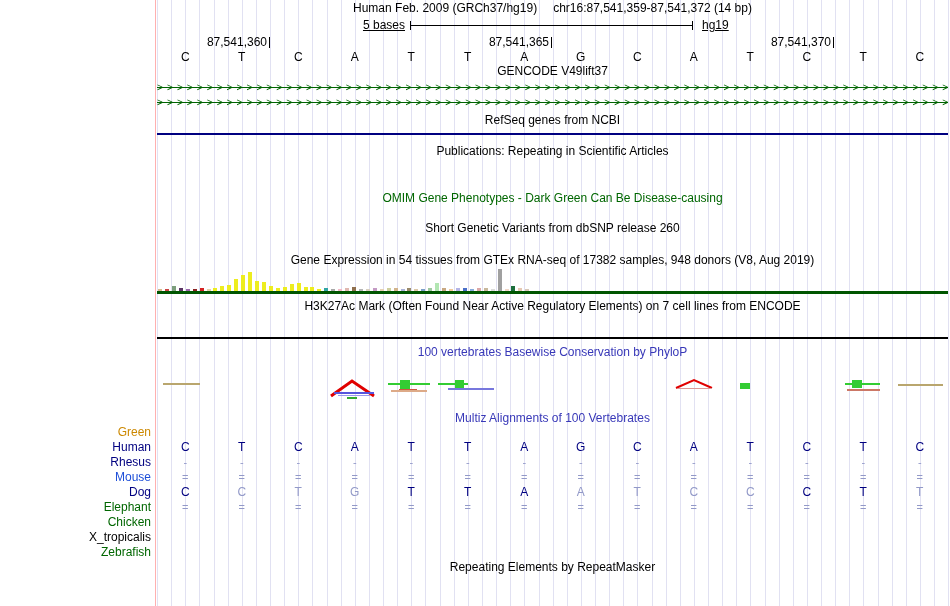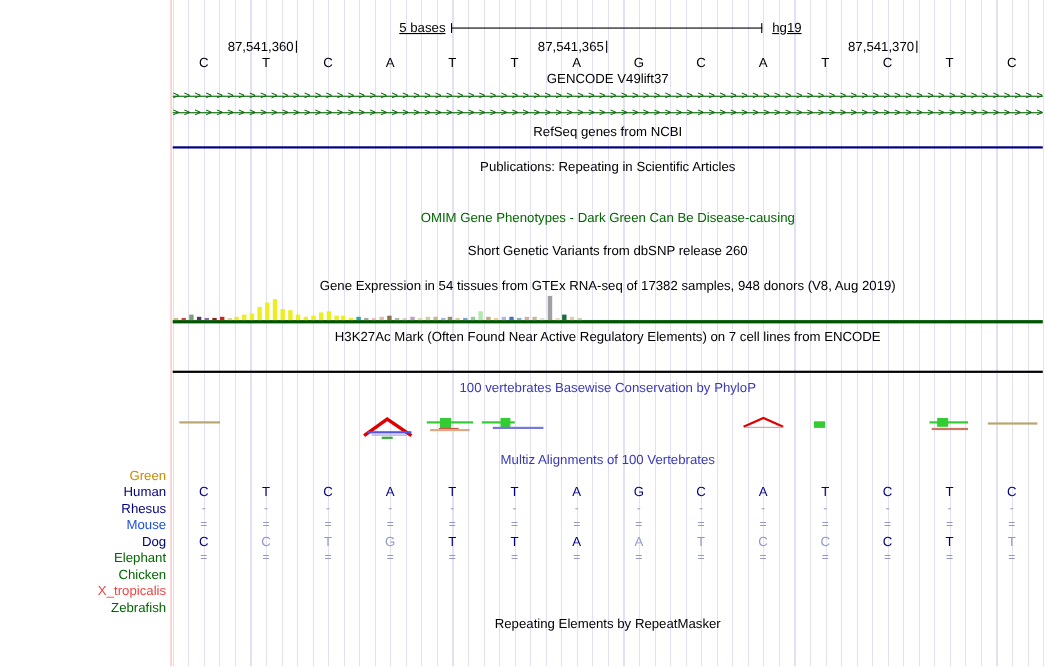--- a/index.html
+++ b/index.html
@@ -21,20 +21,24 @@
   svg.overlay{position:absolute;left:0;top:0;z-index:2;}
   .hdr{position:absolute;left:157px;width:791px;top:2px;display:flex;justify-content:center;gap:16px;z-index:3;line-height:13px;}
 </style>
 </head>
 <body>
 
 <div id="browser">
   <div class="grid"></div>
   <div class="pink"></div>
 
+  <div class="hdr">
+    <span>Human Feb. 2009 (GRCh37/hg19)</span>
+    <span>chr16:87,541,359-87,541,372 (14 bp)</span>
+  </div>
 
   <div class="lab rt" style="right:545px;top:19px;text-decoration:underline;">5 bases</div>
   <div class="hline" style="left:410px;top:25px;width:283px;height:1px;background:#000;"></div>
   <div class="tick" style="left:410px;top:21px;height:9px;"></div>
   <div class="tick" style="left:692px;top:21px;height:9px;"></div>
   <div class="lab" style="left:702px;top:19px;text-decoration:underline;">hg19</div>
 
   <div class="hline" style="left:157px;top:133px;width:791px;height:2px;background:#000080;"></div>
   <div class="hline" style="left:157px;top:291px;width:791px;height:3px;background:#005500;"></div>
   <div class="hline" style="left:157px;top:337px;width:791px;height:2px;background:#000000;"></div>
@@ -235,16 +239,16 @@
       <div class="bl" style="left: 467.75px; top: 501px; color: rgb(146, 153, 200); font-size: 11px;">=</div>
       <div class="bl" style="left: 524.25px; top: 501px; color: rgb(146, 153, 200); font-size: 11px;">=</div>
       <div class="bl" style="left: 580.75px; top: 501px; color: rgb(146, 153, 200); font-size: 11px;">=</div>
       <div class="bl" style="left: 637.25px; top: 501px; color: rgb(146, 153, 200); font-size: 11px;">=</div>
       <div class="bl" style="left: 693.75px; top: 501px; color: rgb(146, 153, 200); font-size: 11px;">=</div>
       <div class="bl" style="left: 750.25px; top: 501px; color: rgb(146, 153, 200); font-size: 11px;">=</div>
       <div class="bl" style="left: 806.75px; top: 501px; color: rgb(146, 153, 200); font-size: 11px;">=</div>
       <div class="bl" style="left: 863.25px; top: 501px; color: rgb(146, 153, 200); font-size: 11px;">=</div>
       <div class="bl" style="left: 919.75px; top: 501px; color: rgb(146, 153, 200); font-size: 11px;">=</div>
       <div class="lab rt" style="right: 799px; top: 516px; color: rgb(0, 102, 0);">Chicken</div>
-      <div class="lab rt" style="right: 799px; top: 531px; color: #ef4444;">X_tropicalis</div>
+      <div class="lab rt" style="right: 799px; top: 531px; color: #000000;">X_tropicalis</div>
       <div class="lab rt" style="right: 799px; top: 546px; color: rgb(0, 102, 0);">Zebrafish</div>
     </div>
 </div>
 
 </body></html>

